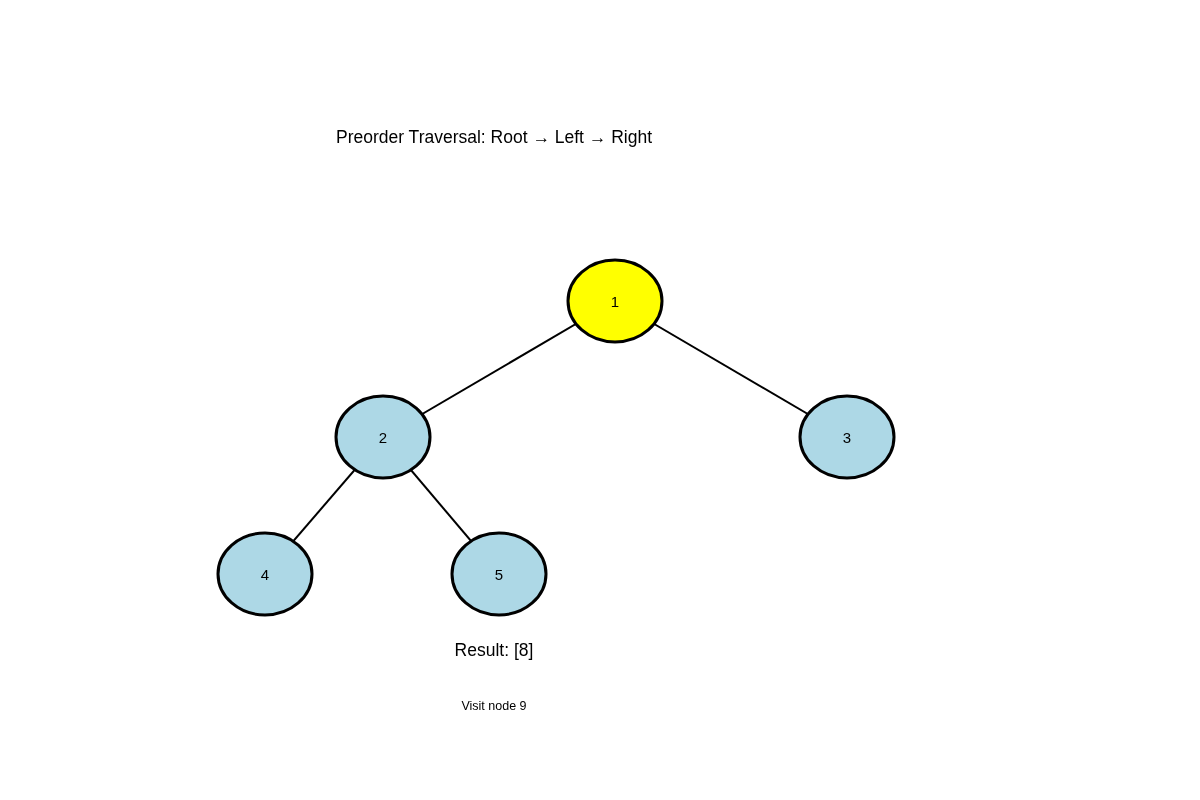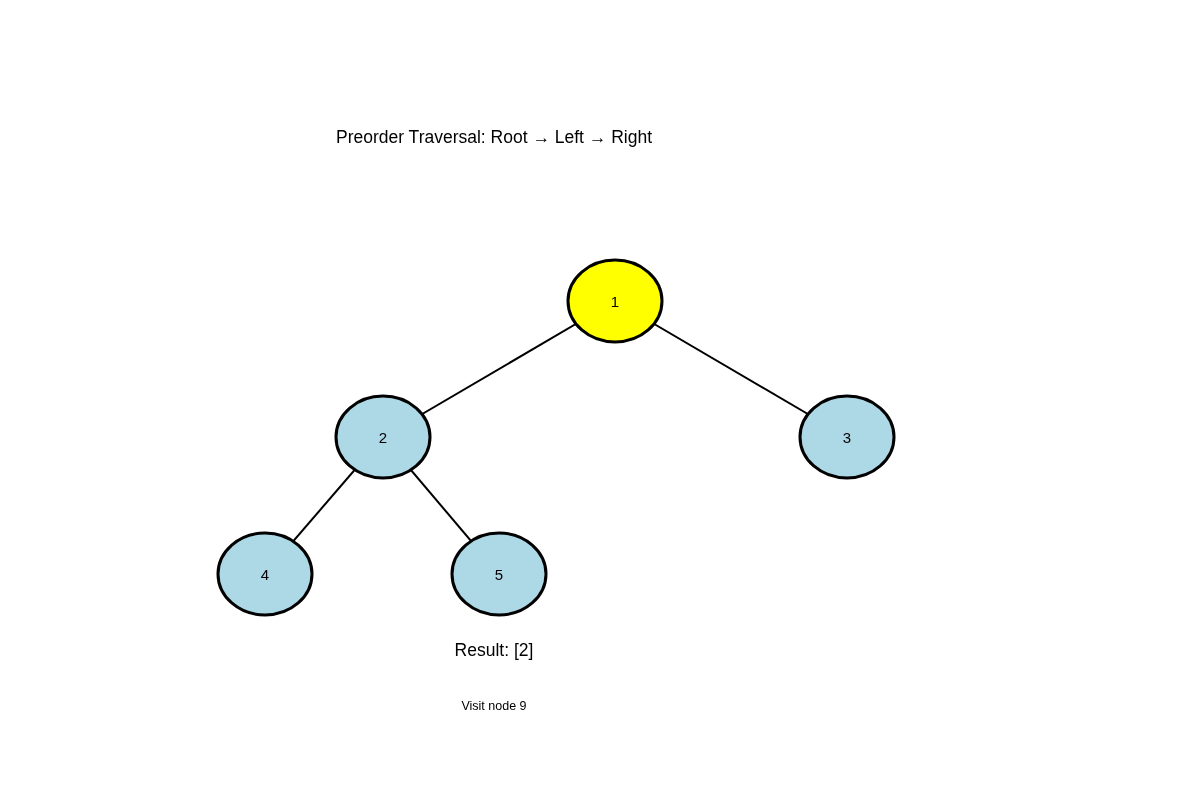--- a/index.html
+++ b/index.html
@@ -93,17 +93,17 @@
           <ellipse cx="265" cy="574" rx="47" ry="41" fill="#add8e6" class="node-shape" stroke="#000000"></ellipse>
           <text x="265" y="574" class="node-label" fill="#000000">4</text>
         </g>
         <g>
           <ellipse cx="499" cy="574" rx="47" ry="41" fill="#add8e6" class="node-shape" stroke="#000000"></ellipse>
           <text x="499" y="574" class="node-label" fill="#000000">5</text>
         </g>
       </g>
   </svg>
 
-  <div class="title-text" id="result-text">Result: [2]</div>
+  <div class="title-text" id="result-text">Result: [8]</div>
 
   <div class="title-text" id="status-text">Visit node 9</div>
 
 </div>
 
 </body></html>

